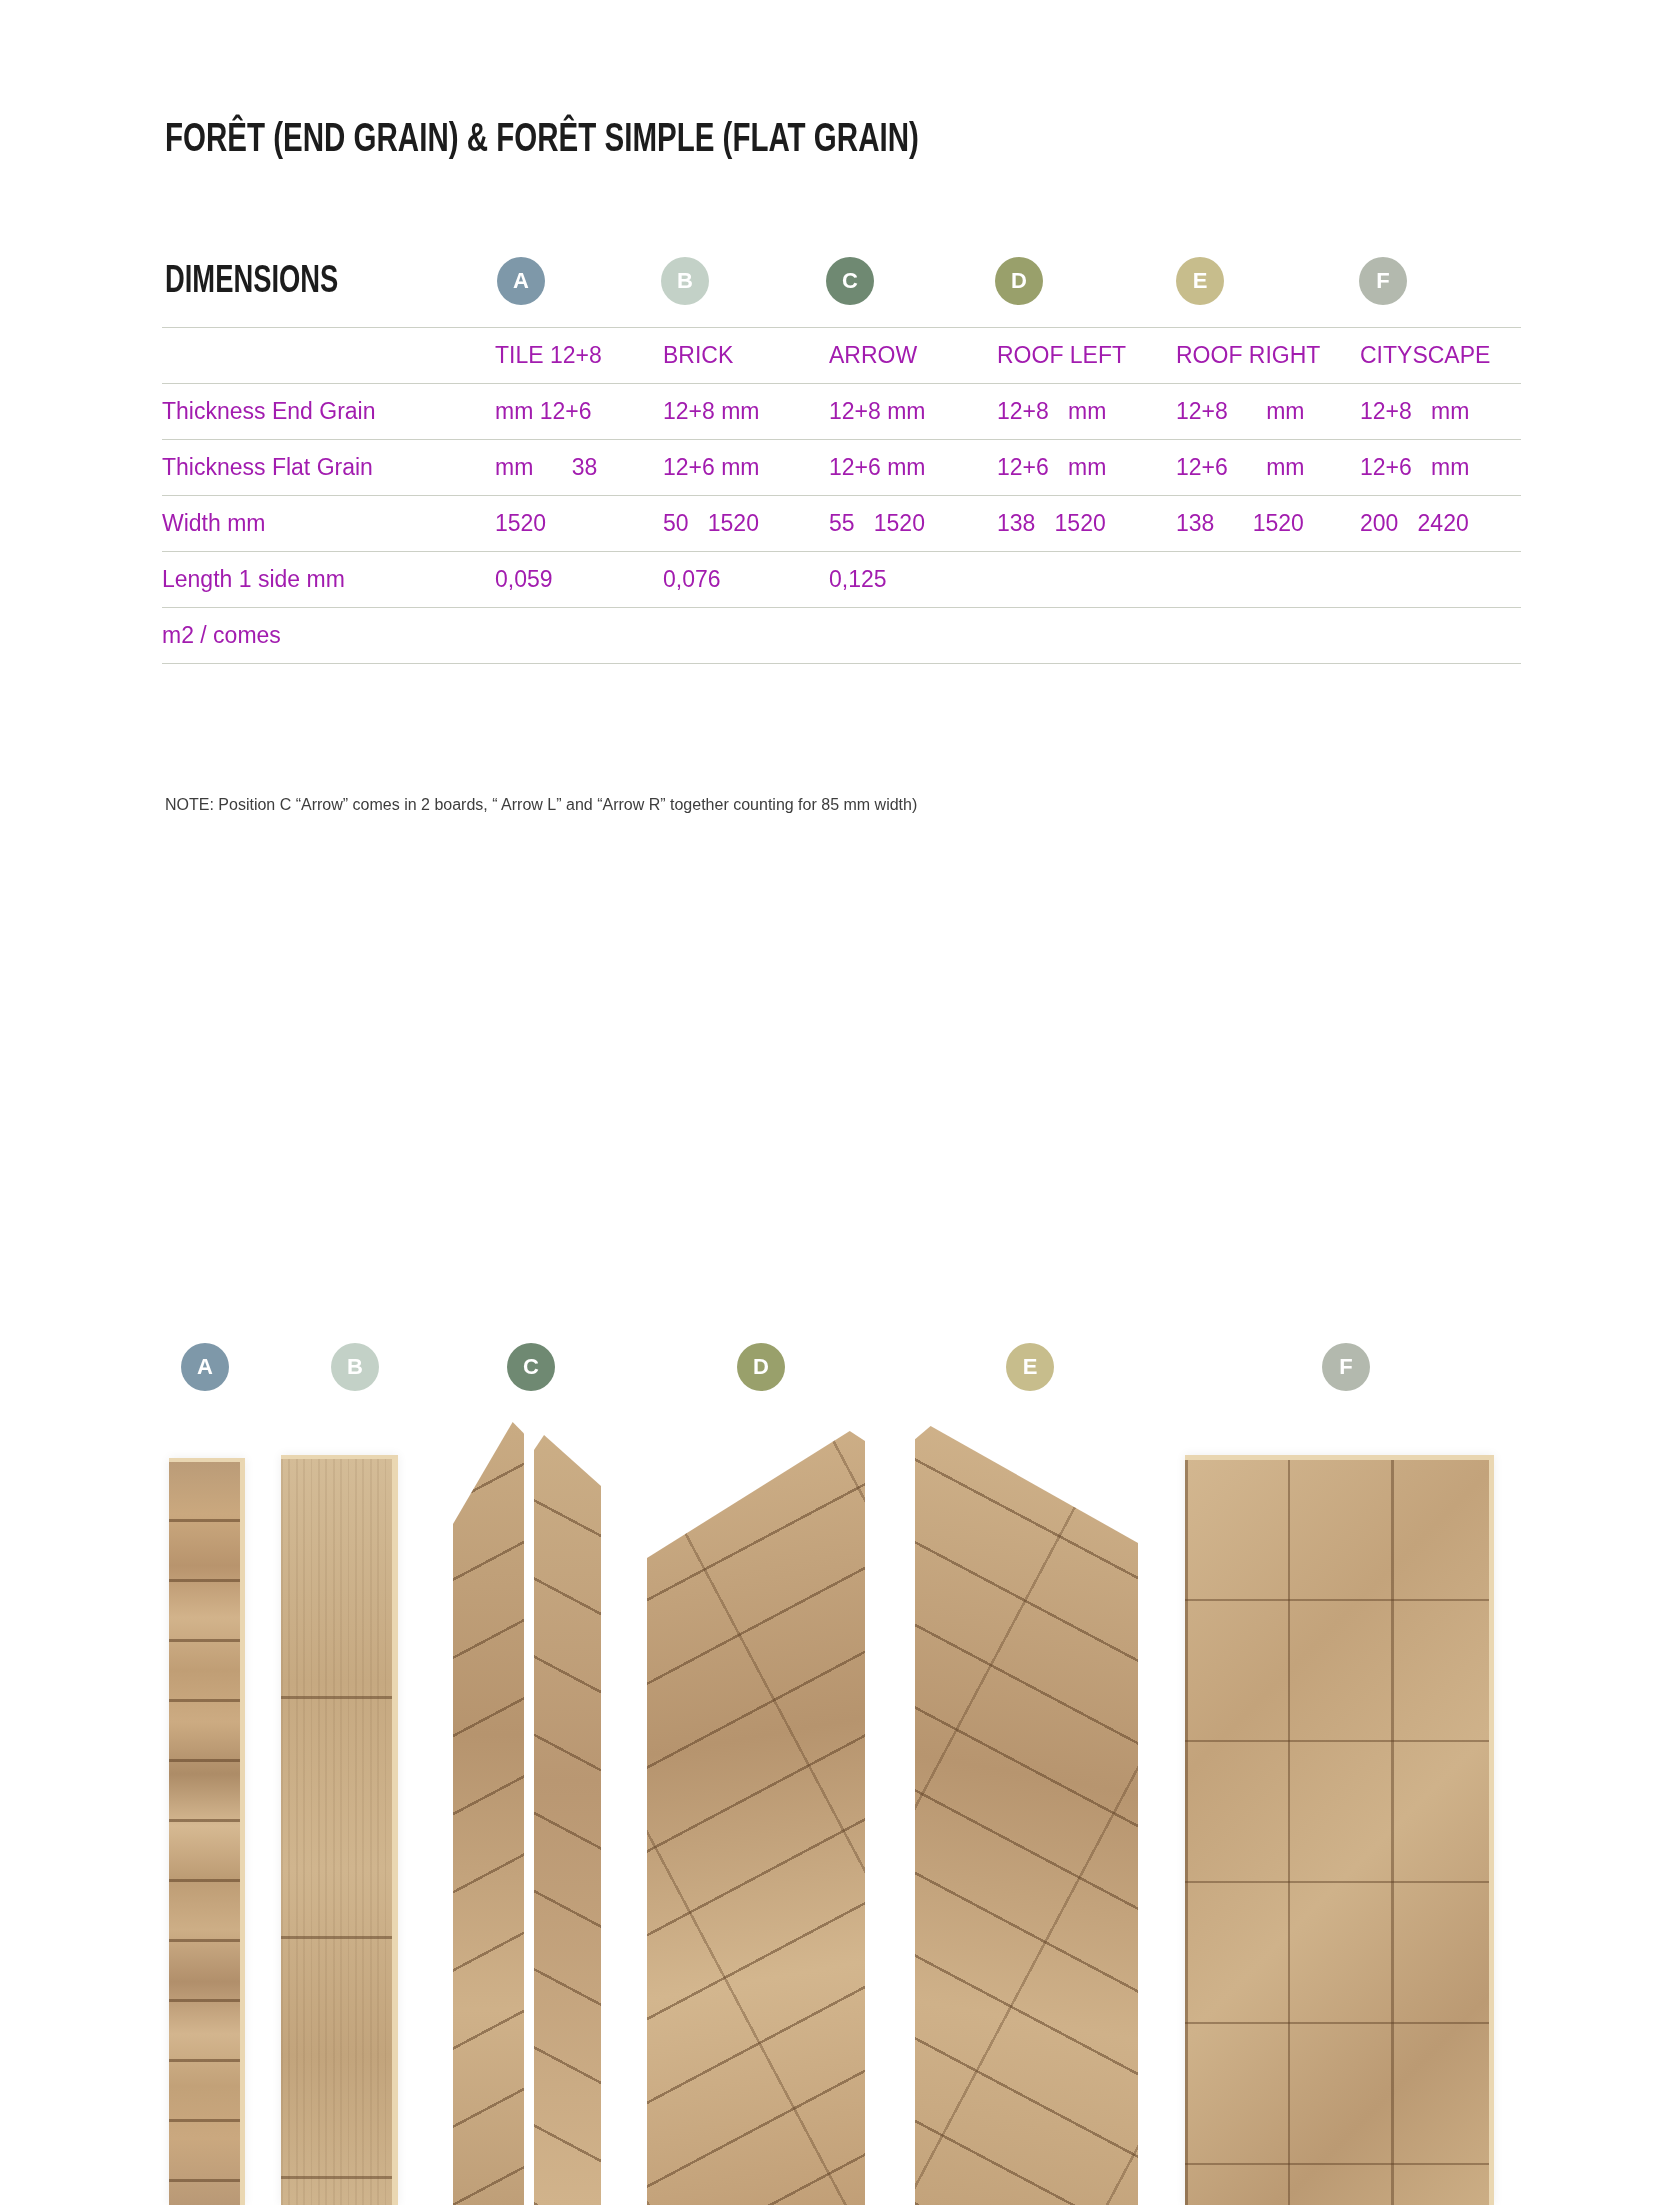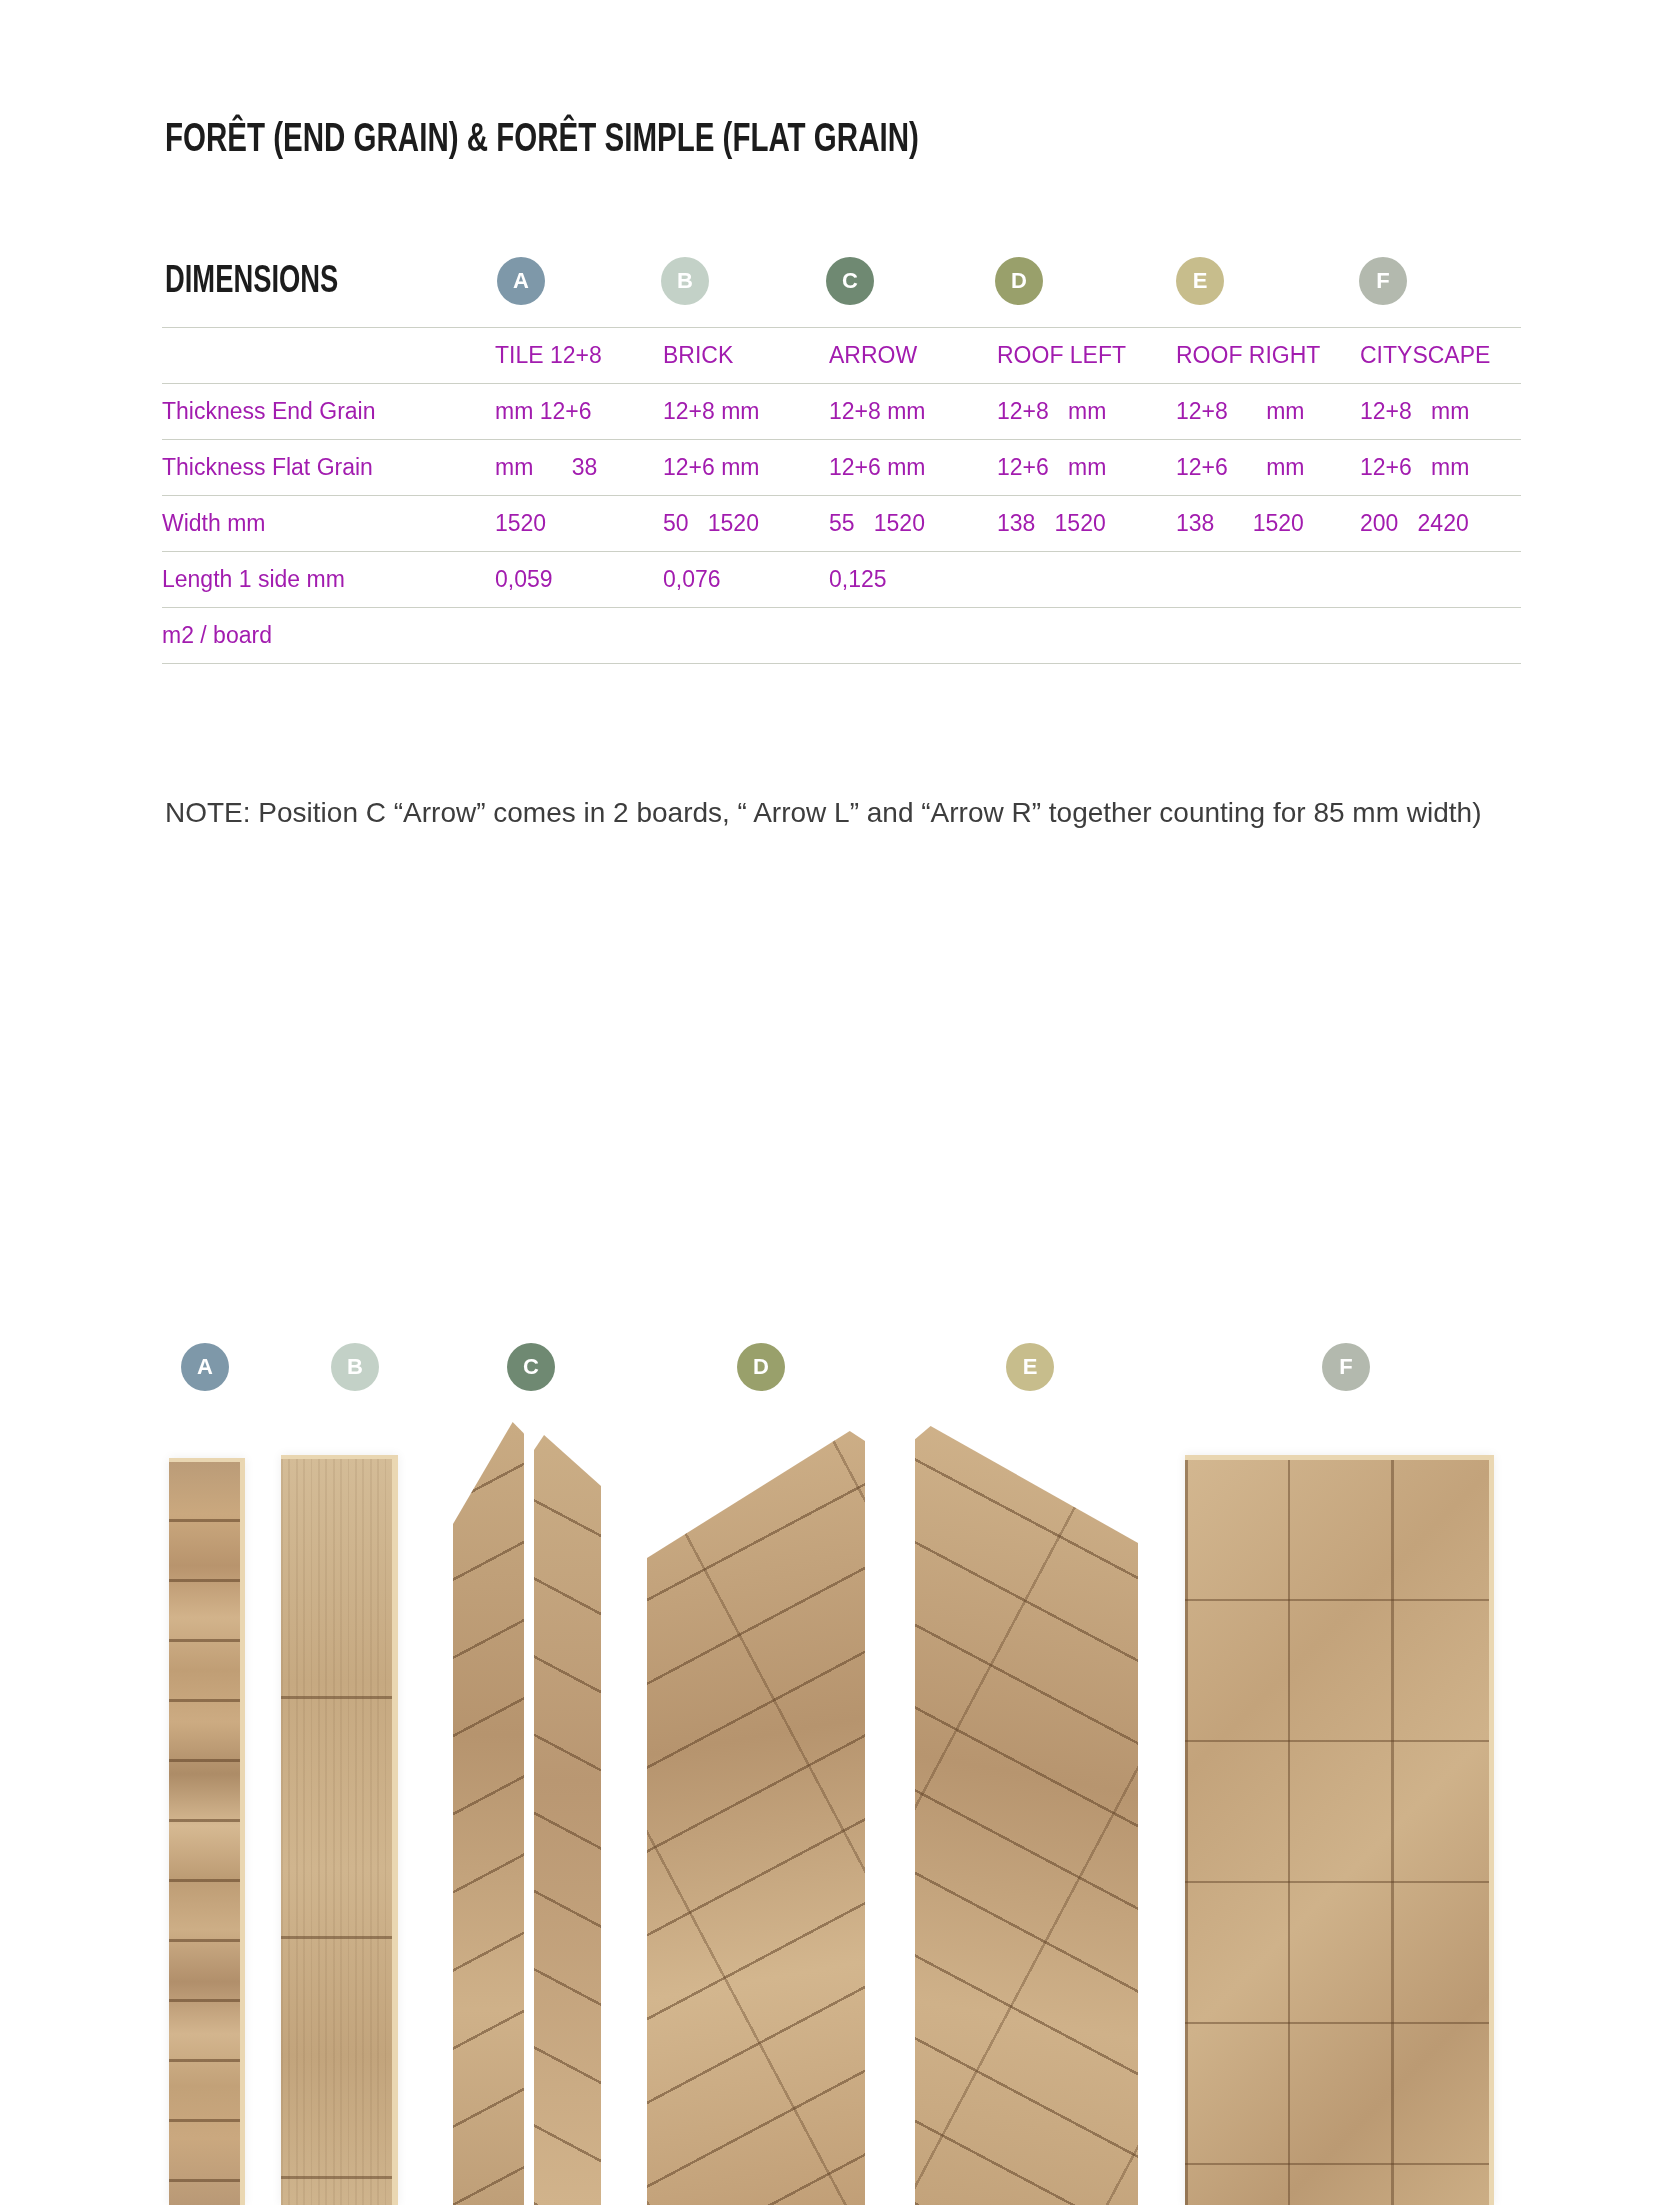--- a/index.html
+++ b/index.html
@@ -45,21 +45,21 @@
   table.dims col.c-d { width:179px; }
   table.dims col.c-e { width:184px; }
   table.dims col.c-f { width:161px; }
   table.dims tr { border-top:1.7px solid #ccd0c6; }
   table.dims tr:last-child { border-bottom:1.7px solid #ccd0c6; }
   table.dims th, table.dims td {
     height:56px; text-align:left; vertical-align:middle;
     font-weight:400; white-space:pre; overflow:hidden; padding:0;
   }
   
-  .notes { position:absolute; left:165px; top:795px; font-size:28px; color:#3d3d3d; }
+  .notes { position:absolute; left:165px; top:795px; font-size:16px; color:#3d3d3d; }
   .notes p { margin-bottom:20px; line-height:1.3; white-space:nowrap; }
   
   .board { position:absolute; box-shadow:0 0 10px rgba(0,0,0,0.07); }
   #board-a {
     left:169px; top:1458px; width:76px; height:747px;
     border-right:5.8px solid #ead7b2; border-top:4.1px solid #e9d6b1;
     background:
       repeating-linear-gradient(180deg, rgba(92,62,35,0) 0 57px, rgba(92,62,35,0.55) 57px 60px),
       linear-gradient(180deg,#bb9c78 0,#caa87e 7%,#b8946d 14%,#d2b38b 21%,#c09e75 28%,#ccab82 35%,#ad8c67 42%,#d6b992 49%,#bd9c74 56%,#cdae86 63%,#b18f6b 70%,#d3b58e 77%,#c2a178 84%,#caa87f 91%,#b99976 100%);
   }
@@ -174,21 +174,21 @@
   <tr>
     <td>Length 1 side mm</td>
     <td>0,059</td>
     <td>0,076</td>
     <td>0,125</td>
     <td></td>
     <td></td>
     <td></td>
   </tr>
   <tr>
-    <td>m2 / board</td>
+    <td>m2 / comes</td>
     <td></td>
     <td></td>
     <td></td>
     <td></td>
     <td></td>
     <td></td>
   </tr>
 </tbody>
   </table>
 

